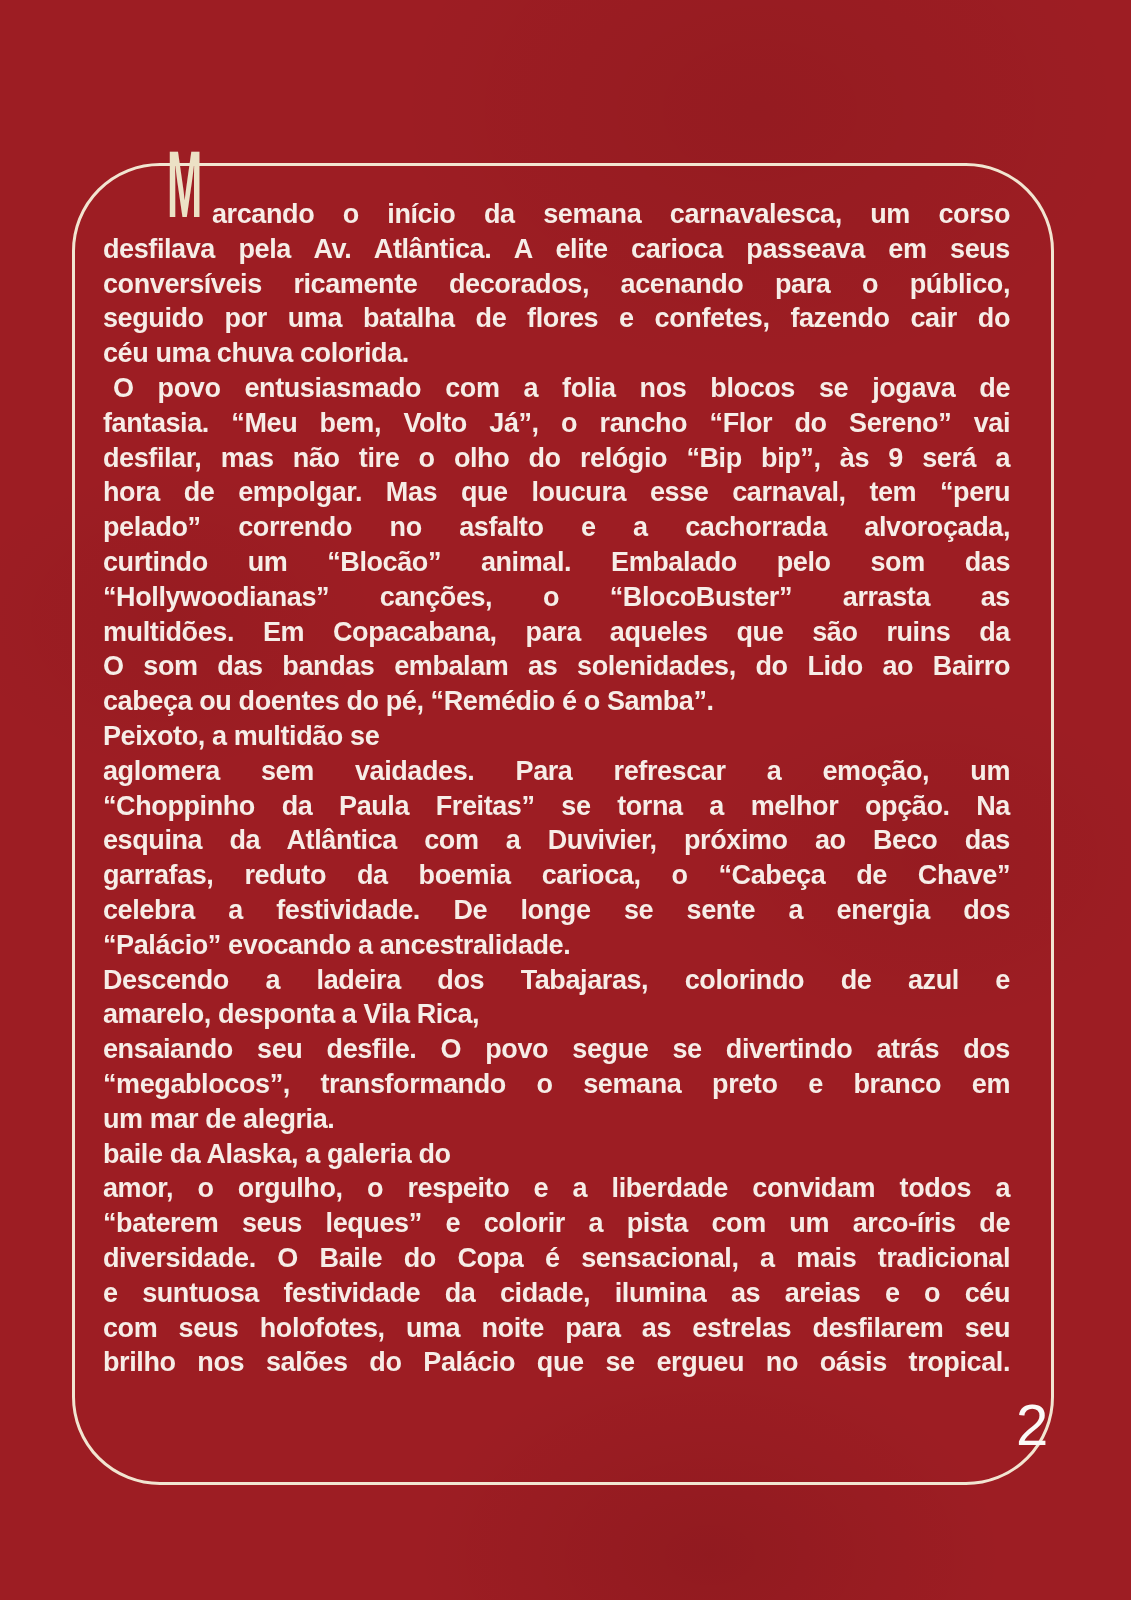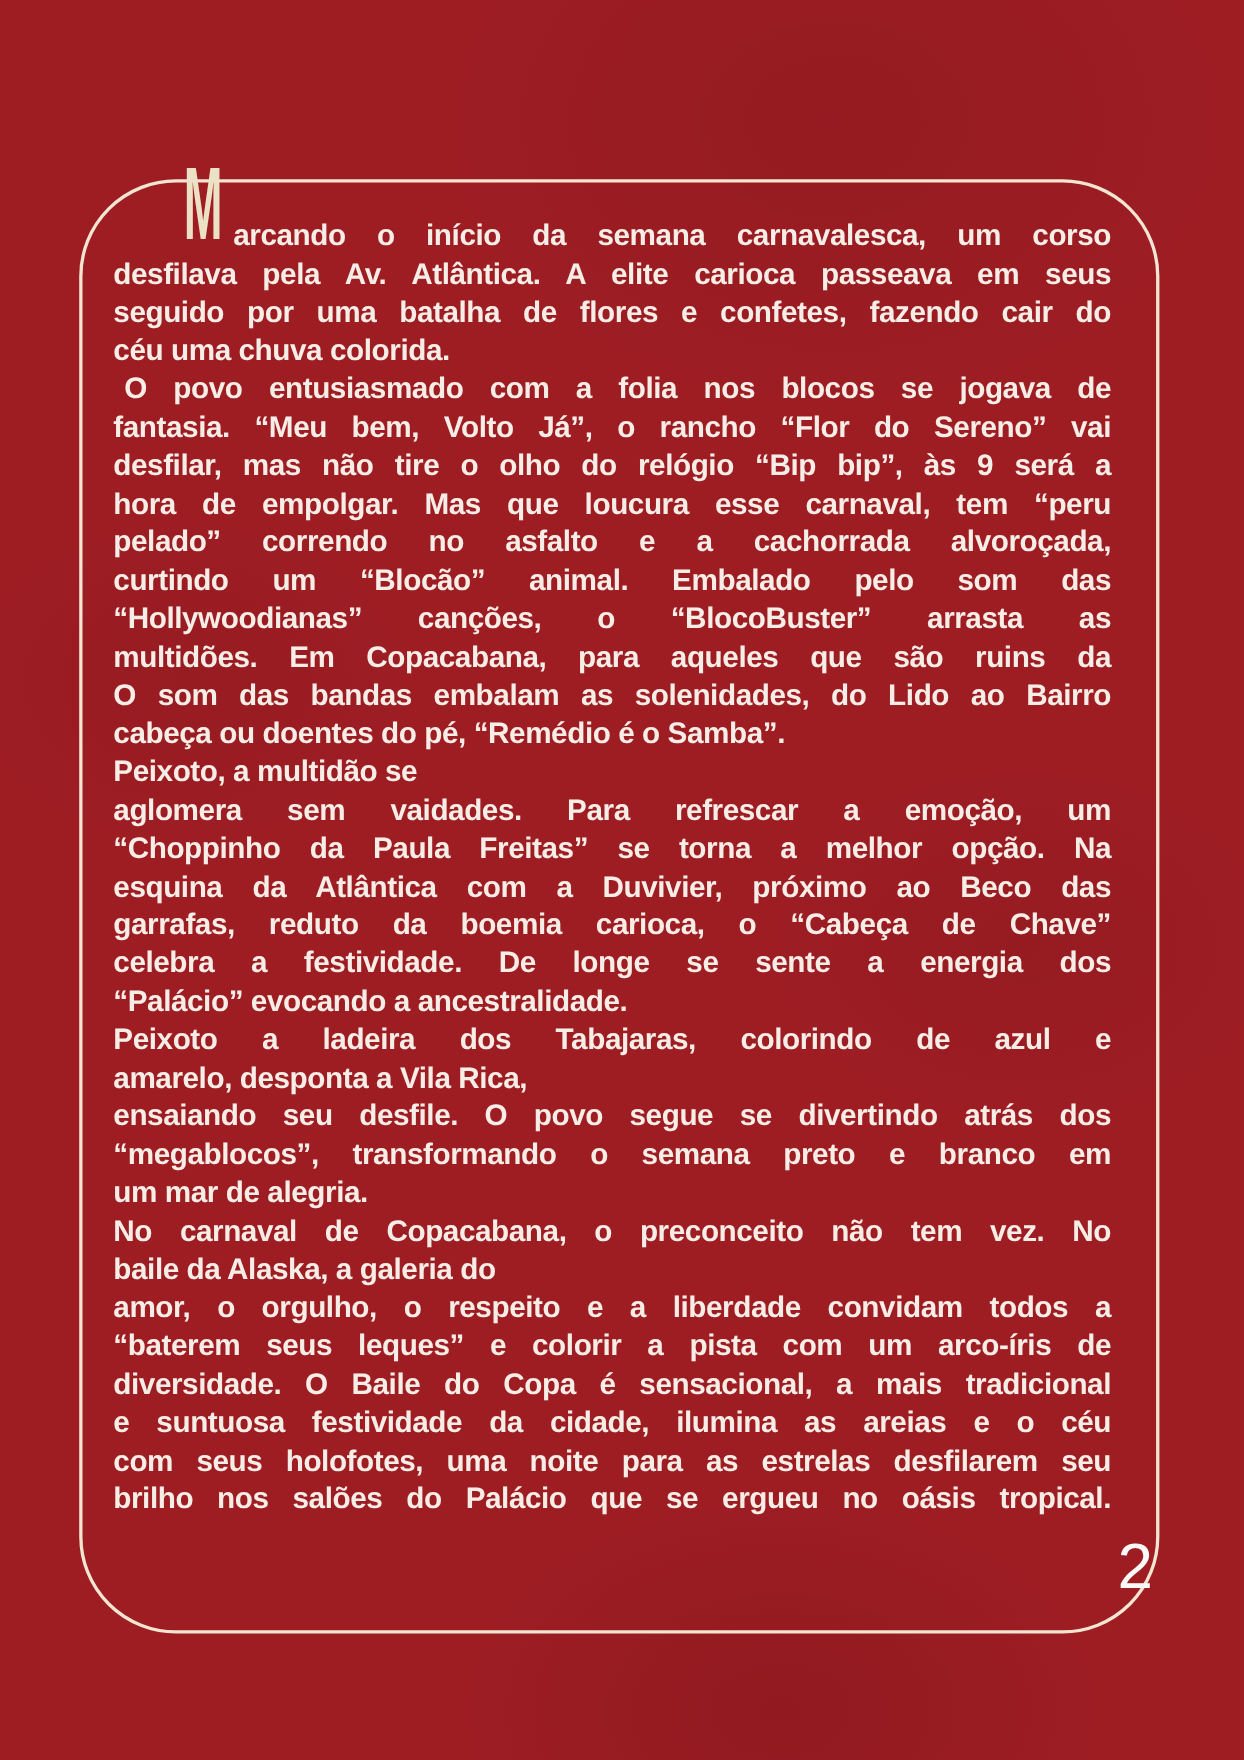--- a/index.html
+++ b/index.html
@@ -64,45 +64,45 @@
 </head>
 <body>
 
 <div class="page">
   <div class="frame"></div>
   <div class="textblock">
     <span class="dropcap">M</span>
 
   <div class="line" style="text-indent: 109px;">arcando o início da semana carnavalesca, um corso</div>
       <div class="line">desfilava pela Av. Atlântica. A elite carioca passeava em seus</div>
+      <div class="line">conversíveis ricamente decorados, acenando para o público,</div>
       <div class="line">seguido por uma batalha de flores e confetes, fazendo cair do</div>
       <div class="line short">céu uma chuva colorida.</div>
       <div class="line" style="text-indent: 10px;">O povo entusiasmado com a folia nos blocos se jogava de</div>
       <div class="line">fantasia. “Meu bem, Volto Já”, o rancho “Flor do Sereno” vai</div>
       <div class="line">desfilar, mas não tire o olho do relógio “Bip bip”, às 9 será a</div>
       <div class="line">hora de empolgar. Mas que loucura esse carnaval, tem “peru</div>
       <div class="line">pelado” correndo no asfalto e a cachorrada alvoroçada,</div>
       <div class="line">curtindo um “Blocão” animal. Embalado pelo som das</div>
       <div class="line">“Hollywoodianas” canções, o “BlocoBuster” arrasta as</div>
       <div class="line">multidões. Em Copacabana, para aqueles que são ruins da</div>
       <div class="line">O som das bandas embalam as solenidades, do Lido ao Bairro</div>
       <div class="line short">cabeça ou doentes do pé, “Remédio é o Samba”.</div>
       <div class="line short">Peixoto, a multidão se</div>
       <div class="line">aglomera sem vaidades. Para refrescar a emoção, um</div>
       <div class="line">“Choppinho da Paula Freitas” se torna a melhor opção. Na</div>
       <div class="line">esquina da Atlântica com a Duvivier, próximo ao Beco das</div>
       <div class="line">garrafas, reduto da boemia carioca, o “Cabeça de Chave”</div>
       <div class="line">celebra a festividade. De longe se sente a energia dos</div>
       <div class="line short">“Palácio” evocando a ancestralidade.</div>
-      <div class="line">Peixoto a ladeira dos Tabajaras, colorindo de azul e</div>
+      <div class="line">Descendo a ladeira dos Tabajaras, colorindo de azul e</div>
       <div class="line short">amarelo, desponta a Vila Rica,</div>
       <div class="line">ensaiando seu desfile. O povo segue se divertindo atrás dos</div>
       <div class="line">“megablocos”, transformando o semana preto e branco em</div>
       <div class="line short">um mar de alegria.</div>
-      <div class="line">No carnaval de Copacabana, o preconceito não tem vez. No</div>
       <div class="line short">baile da Alaska, a galeria do</div>
       <div class="line">amor, o orgulho, o respeito e a liberdade convidam todos a</div>
       <div class="line">“baterem seus leques” e colorir a pista com um arco-íris de</div>
       <div class="line">diversidade. O Baile do Copa é sensacional, a mais tradicional</div>
       <div class="line">e suntuosa festividade da cidade, ilumina as areias e o céu</div>
       <div class="line">com seus holofotes, uma noite para as estrelas desfilarem seu</div>
       <div class="line">brilho nos salões do Palácio que se ergueu no oásis tropical.</div>
     </div>
   <div class="pagenum">2</div>
 </div>

